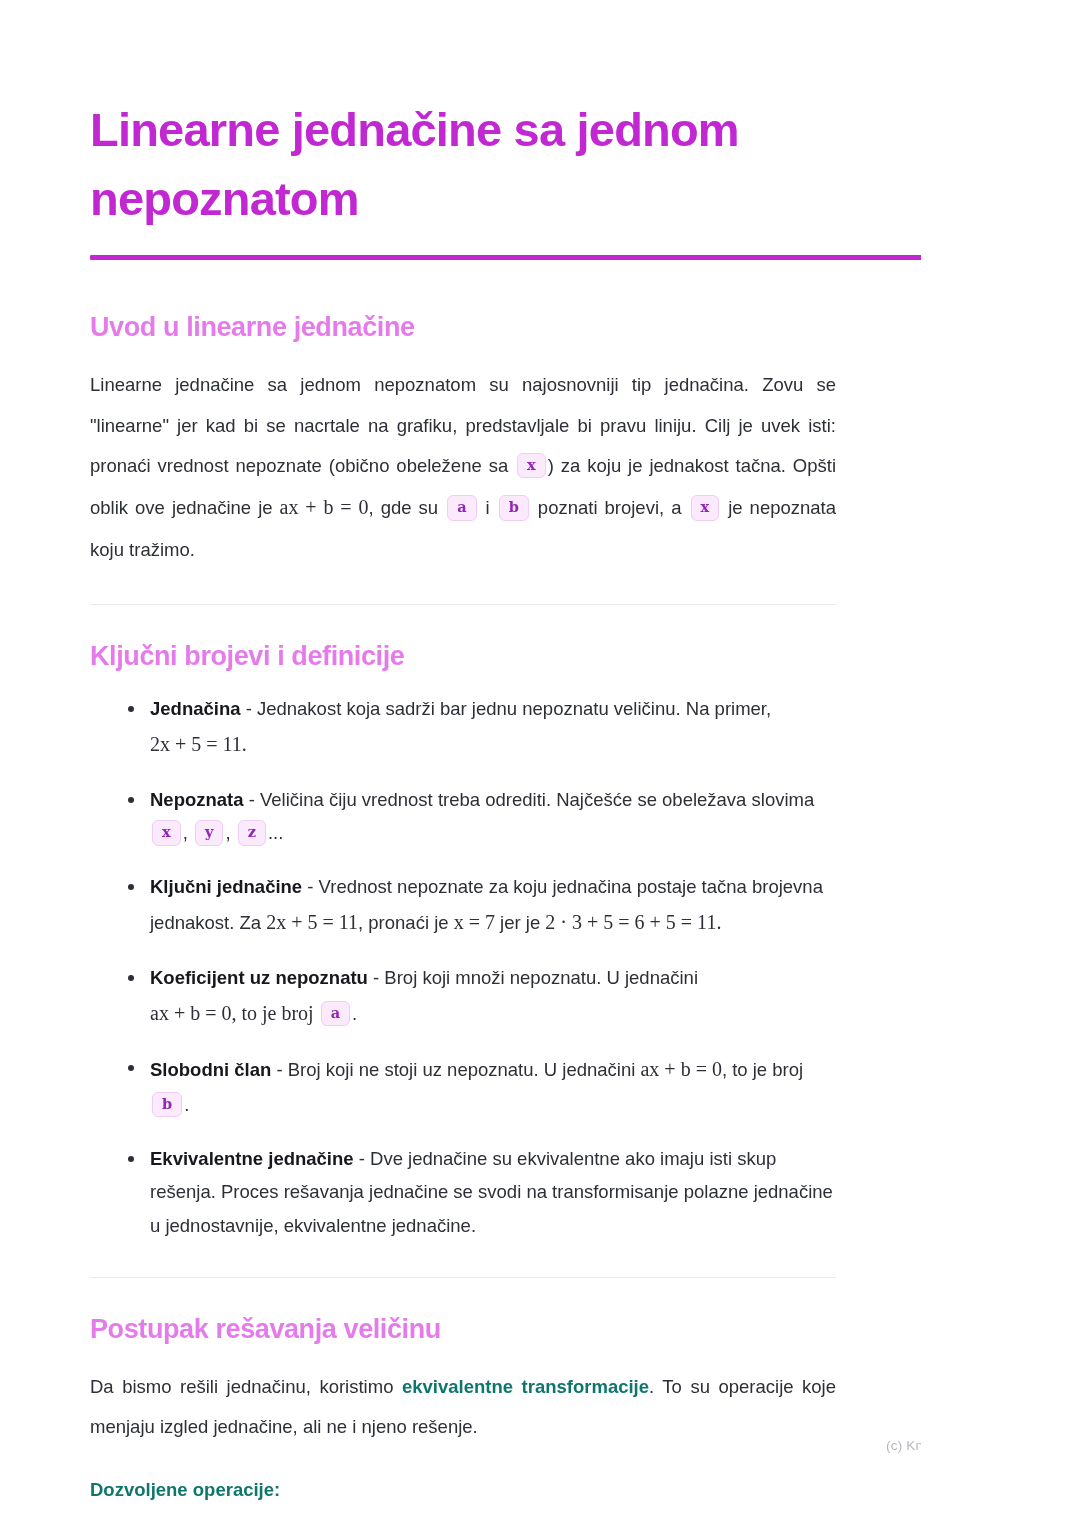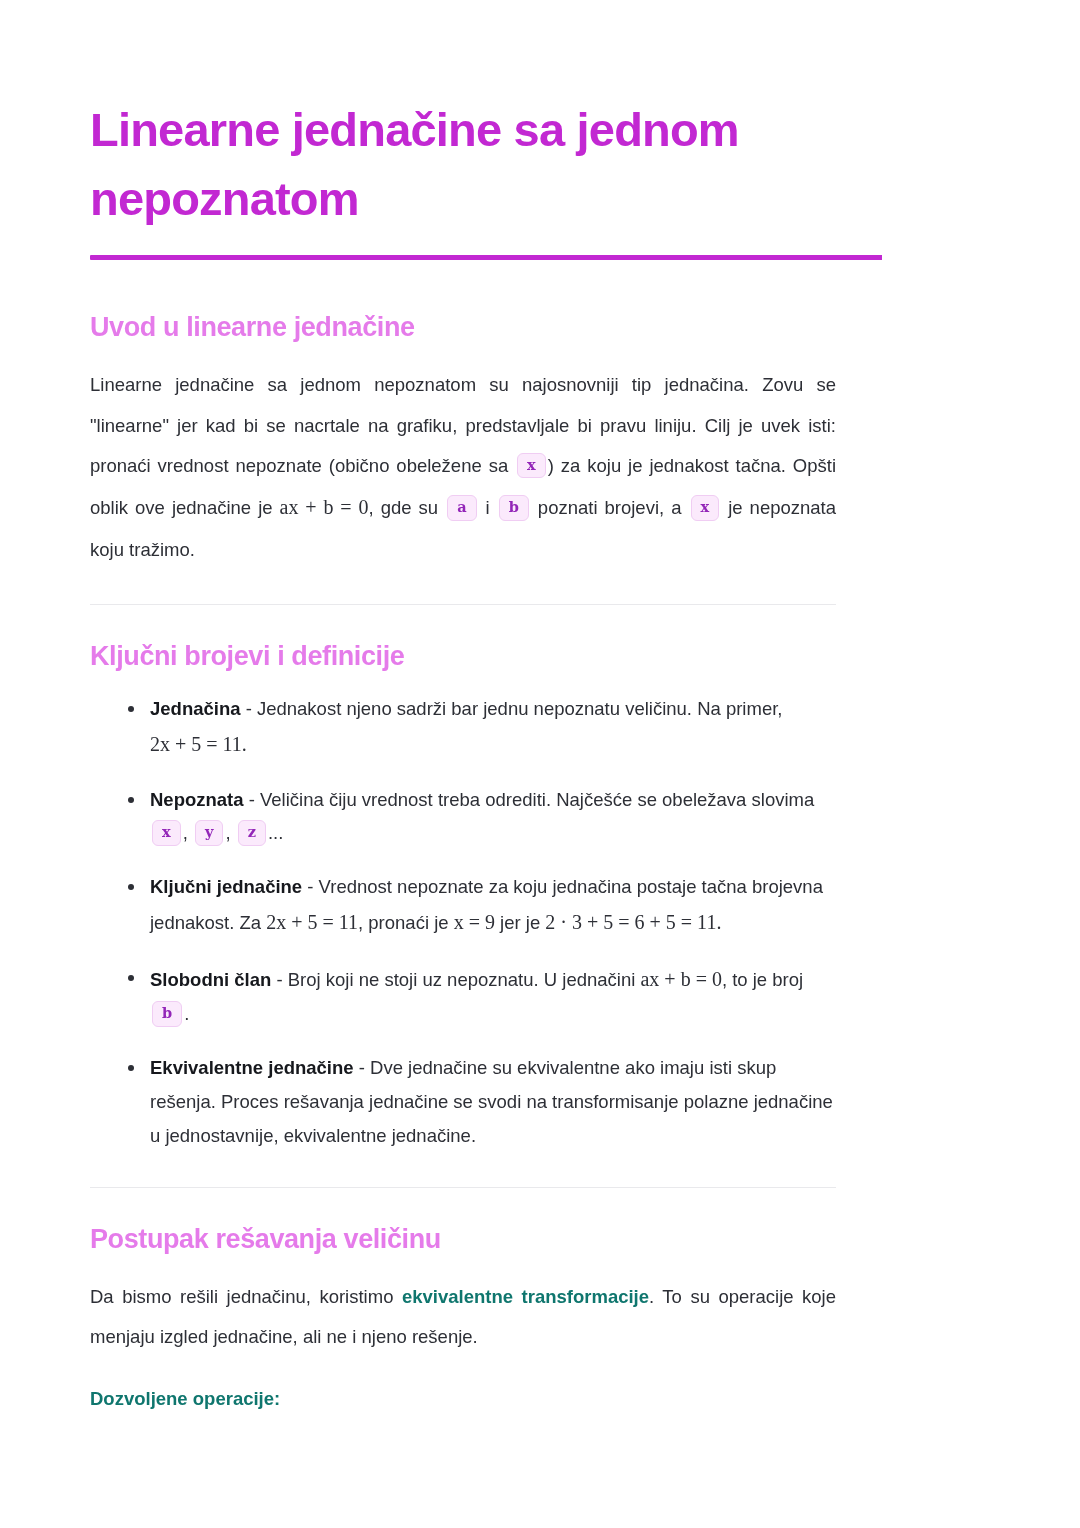--- a/index.html
+++ b/index.html
@@ -7,20 +7,21 @@
     padding: 0;
     background: #ffffff;
   }
   .page {
     position: relative;
     width: 882px;
     height: 1528px;
     background: #ffffff;
     overflow: hidden;
     font-family: "Liberation Sans", sans-serif;
+    padding-left: 39px;
     -webkit-font-smoothing: antialiased;
   }
 
   
   .side-stripe {
     position: absolute;
     left: 975px;
     top: 42px;
     width: 57px;
     height: 1448px;
@@ -174,26 +175,27 @@
     <h2 class="h2 sec-intro">Uvod u linearne jednačine</h2>
 
     <p class="para"><span>Linearne jednačine sa jednom nepoznatom su najosnovniji tip jednačina. Zovu se "linearne" jer kad bi se nacrtale na grafiku, predstavljale bi pravu liniju. Cilj je uvek isti: pronaći vrednost nepoznate (obično obeležene sa </span><span class="code">x</span><span>) za koju je jednakost tačna. Opšti oblik ove jednačine je </span><span class="math">ax + b = 0</span><span>, gde su </span><span class="code">a</span><span> i </span><span class="code">b</span><span> poznati brojevi, a </span><span class="code">x</span><span> je nepoznata koju tražimo.</span></p>
 
     <div class="divider"></div>
 
     <h2 class="h2 sec-terms">Ključni brojevi i definicije</h2>
 
     <ul class="terms">
 
-      <li><span class="term-name">Jednačina</span><span> - </span><span>Jednakost njeno sadrži bar jednu nepoznatu veličinu. Na primer, </span><span class="math">2x + 5 = 11</span><span class="math">.</span></li>
+      <li><span class="term-name">Jednačina</span><span> - </span><span>Jednakost koja sadrži bar jednu nepoznatu veličinu. Na primer, </span><span class="math">2x + 5 = 11</span><span class="math">.</span></li>
 
       <li><span class="term-name">Nepoznata</span><span> - </span><span>Veličina čiju vrednost treba odrediti. Najčešće se obeležava slovima </span><span class="code">x</span><span>, </span><span class="code">y</span><span>, </span><span class="code">z</span><span>...</span></li>
 
-      <li><span class="term-name">Ključni jednačine</span><span> - </span><span>Vrednost nepoznate za koju jednačina postaje tačna brojevna jednakost. Za </span><span class="math">2x + 5 = 11</span><span>, pronaći je </span><span class="math">x = 9</span><span> jer je </span><span class="math">2 · 3 + 5 = 6 + 5 = 11</span><span class="math">.</span></li>
-
+      <li><span class="term-name">Ključni jednačine</span><span> - </span><span>Vrednost nepoznate za koju jednačina postaje tačna brojevna jednakost. Za </span><span class="math">2x + 5 = 11</span><span>, pronaći je </span><span class="math">x = 7</span><span> jer je </span><span class="math">2 · 3 + 5 = 6 + 5 = 11</span><span class="math">.</span></li>
+
+      <li><span class="term-name">Koeficijent uz nepoznatu</span><span> - </span><span>Broj koji množi nepoznatu. U jednačini </span><span class="math">ax + b = 0</span><span class="math">, to je broj </span><span class="code">a</span><span>.</span></li>
 
       <li><span class="term-name">Slobodni član</span><span> - </span><span>Broj koji ne stoji uz nepoznatu. U jednačini </span><span class="math">ax + b = 0</span><span>, to je broj </span><span class="code">b</span><span>.</span></li>
 
       <li><span class="term-name">Ekvivalentne jednačine</span><span> - </span><span>Dve jednačine su ekvivalentne ako imaju isti skup rešenja. Proces rešavanja jednačine se svodi na transformisanje polazne jednačine u jednostavnije, ekvivalentne jednačine.</span></li>
 
     </ul>
 
     <div class="divider"></div>
 
     <h2 class="h2 sec-procedure">Postupak rešavanja veličinu</h2>

